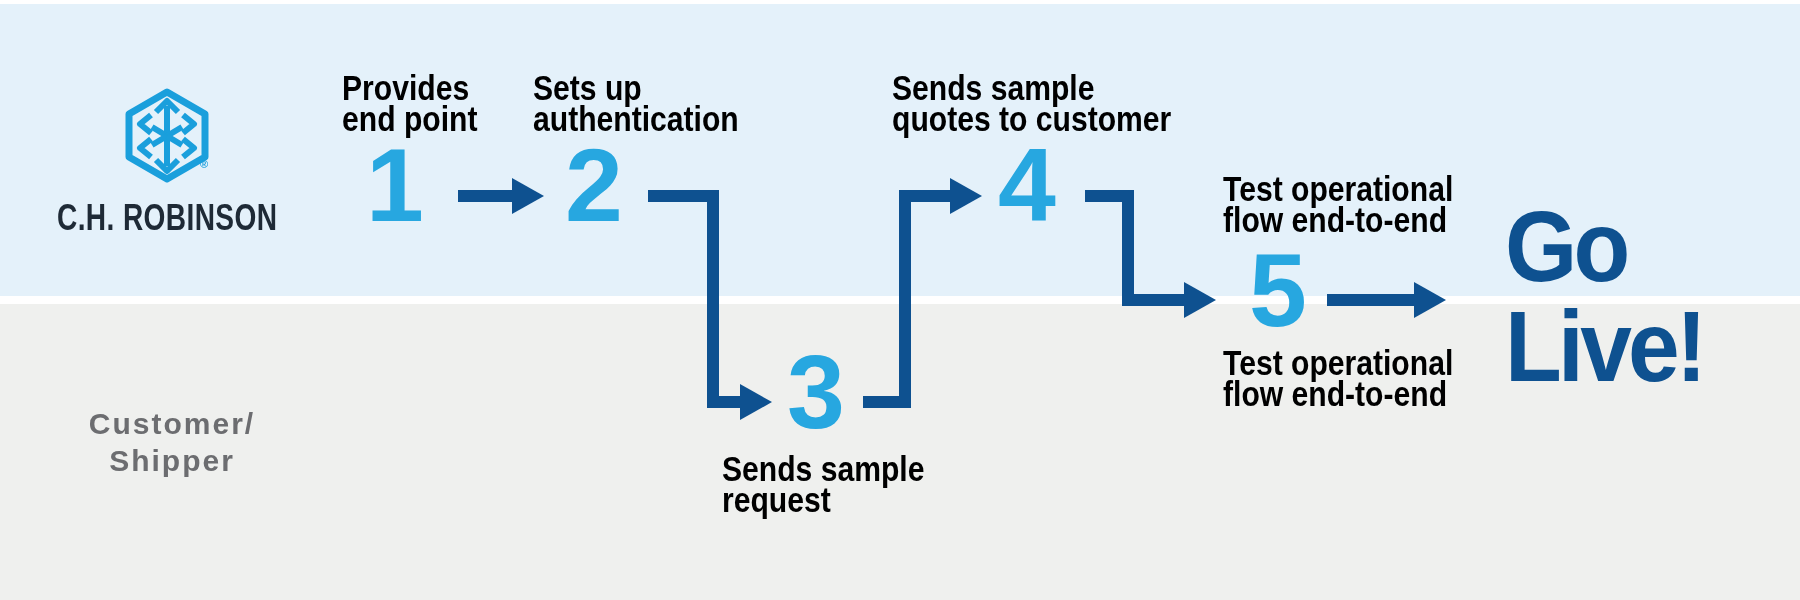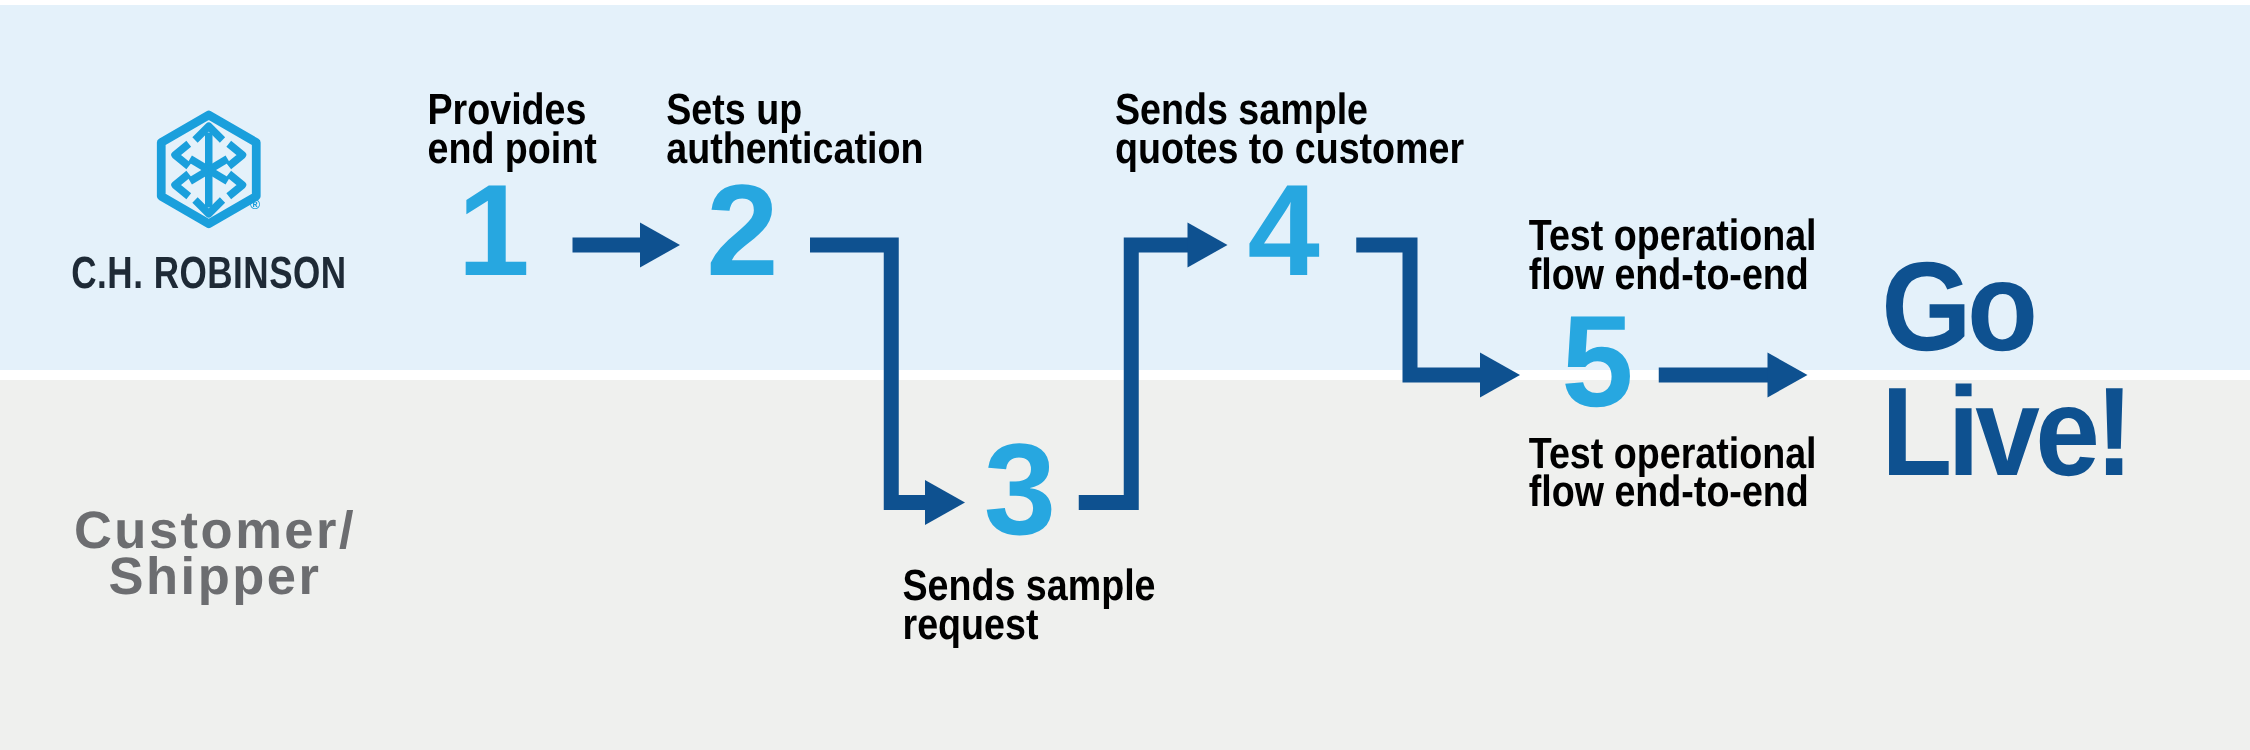--- a/index.html
+++ b/index.html
@@ -23,21 +23,21 @@
     font-size:104px;font-weight:bold;color:#27A7E0;line-height:104px;
     width:160px;text-align:center;z-index:6;
   }
   .arrow-layer{position:absolute;left:0;top:0;z-index:4;pointer-events:none;}
   .wordmark{
     font-size:36px;font-weight:bold;color:#1E2A36;line-height:36px;
     letter-spacing:0.5px;white-space:nowrap;transform:scaleX(0.78);
     transform-origin:left top;z-index:6;
   }
   .lane-caption{
-    font-size:42px;font-weight:bold;color:#6C6D70;line-height:37px;
+    font-size:30px;font-weight:bold;color:#6C6D70;line-height:37px;
     letter-spacing:2px;text-align:center;white-space:pre-line;
     width:300px;z-index:6;
   }
   .outcome{
     font-size:101px;font-weight:bold;color:#0E5190;line-height:100px;
     letter-spacing:-0.04em;white-space:pre-line;z-index:6;
     transform:scaleX(0.92);transform-origin:left top;
   }
   .reg-mark{font-size:11px;font-weight:bold;color:#1A9FDC;z-index:6;}
 </style>

